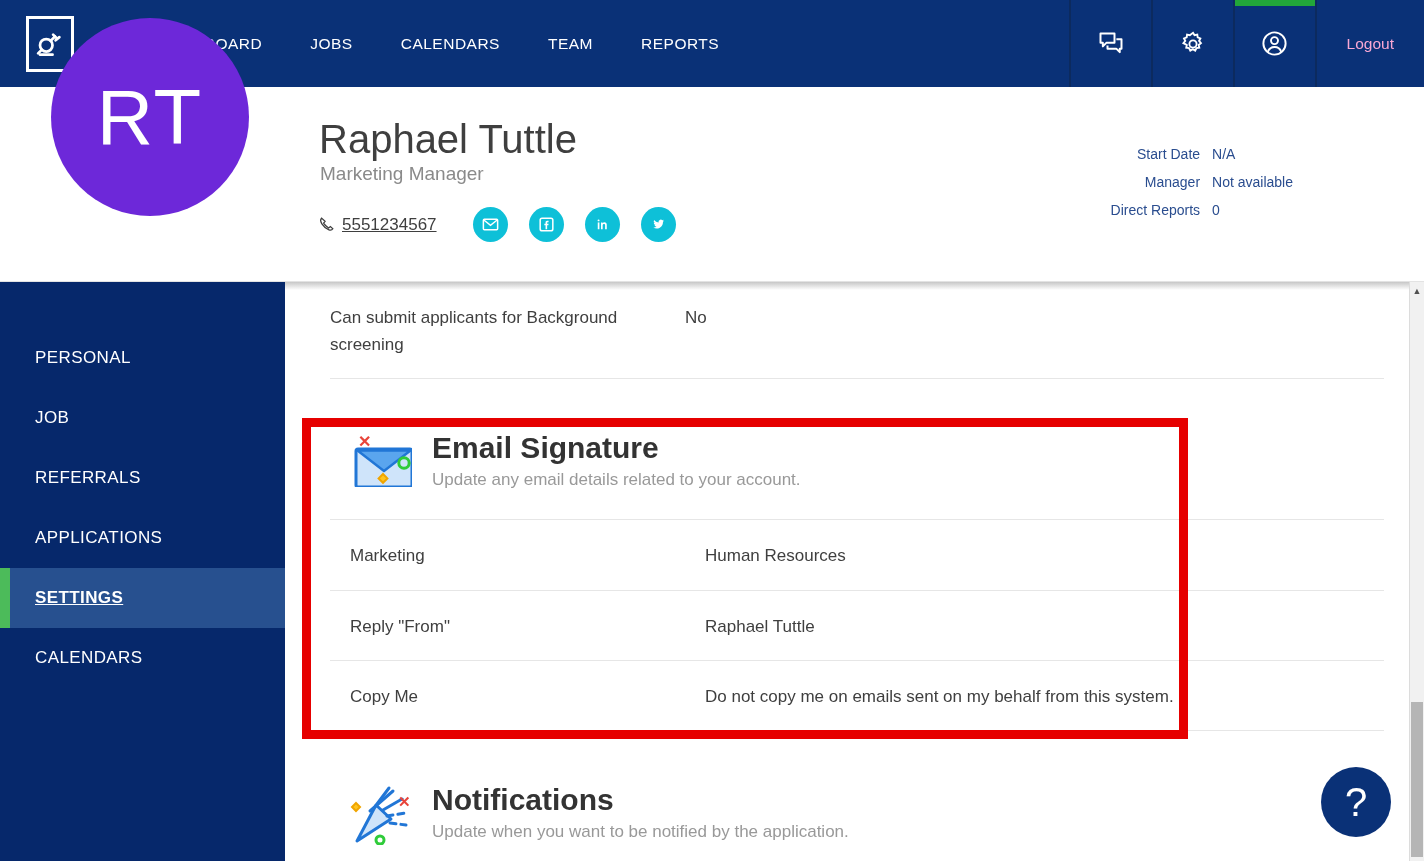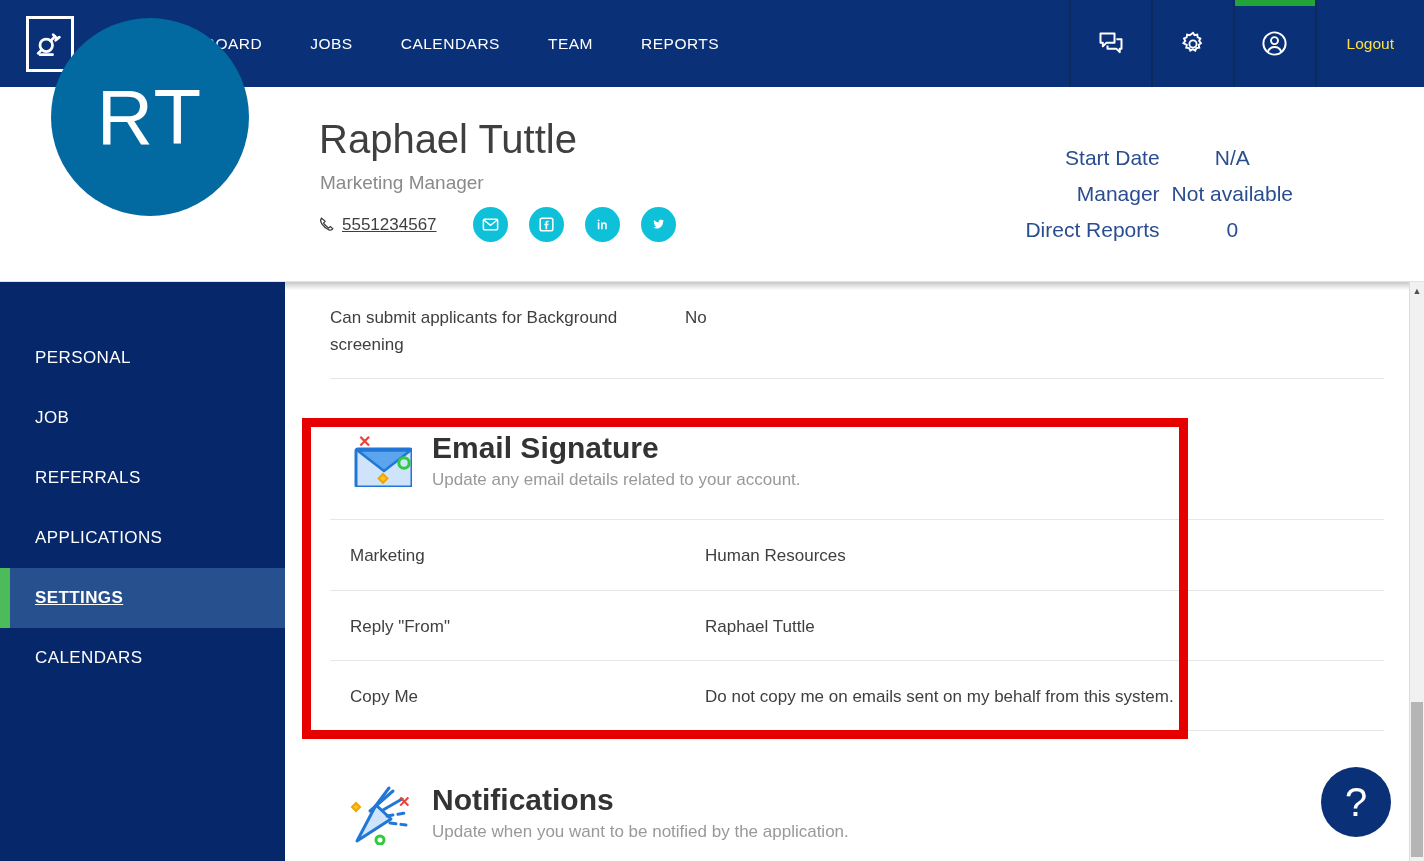--- a/index.html
+++ b/index.html
@@ -55,49 +55,49 @@
   }
   .nav-icon-cell.has-accent::before {
     content: "";
     position: absolute; top: 0; left: 0; right: 0;
     height: 6px; background: #22a63a;
   }
   .logout-cell {
     display: flex; align-items: center; justify-content: center;
     padding: 0 30px;
     border-left: 2px solid #0c2a5e;
-    color: #fde047; font-size: 15.5px;
+    color: #f9a8d4; font-size: 15.5px;
     white-space: nowrap;
   }
 
   
   .profile-header {
     position: absolute; top: 87px; left: 0;
     width: 1424px; height: 195px;
     background: #ffffff;
     border-bottom: 1px solid #e3e3e3;
   }
   .avatar {
     position: absolute; left: 51px; top: 18px;
     width: 198px; height: 198px;
     border-radius: 50%;
-    background: #0369a1;
+    background: #6d28d9;
     color: #ffffff;
     font-size: 78px;
     display: flex; align-items: center; justify-content: center;
     letter-spacing: 2px;
     z-index: 5;
   }
   .profile-name {
     position: absolute; left: 319px; top: 30px;
     font-size: 40px; color: #3f3f3f; font-weight: 400;
     white-space: nowrap;
   }
   .profile-title {
-    position: absolute; left: 320px; top: 85px;
+    position: absolute; left: 320px; top: 76px;
     font-size: 19px; color: #8a8a8a;
     white-space: nowrap;
   }
   .contact-row {
     position: absolute; left: 318px; top: 120px;
     display: flex; align-items: center; gap: 0;
   }
   .phone-link {
     display: flex; align-items: center; gap: 7px;
     color: #3f3f3f; font-size: 17px;
@@ -111,26 +111,26 @@
     display: flex; align-items: center; justify-content: center;
     margin-right: 21px;
     cursor: pointer;
   }
   .meta-table {
     position: absolute; right: 0; top: 59px;
     display: grid;
     grid-template-columns: auto auto;
     column-gap: 30px;
     row-gap: 7px;
-    font-size: 21px;
+    font-size: 14px;
     color: #2a4d8f;
     gap: 12px;
   }
   .meta-label { text-align: right; white-space: nowrap; }
-  .meta-value { text-align: center; white-space: nowrap; padding-right: 131px; }
+  .meta-value { text-align: left; white-space: nowrap; padding-right: 131px; }
 
   
   .sidebar {
     position: absolute; left: 0; top: 282px;
     width: 285px; height: 579px;
     background: #06286b;
     padding-top: 46px;
   }
   .side-item {
     position: relative;

